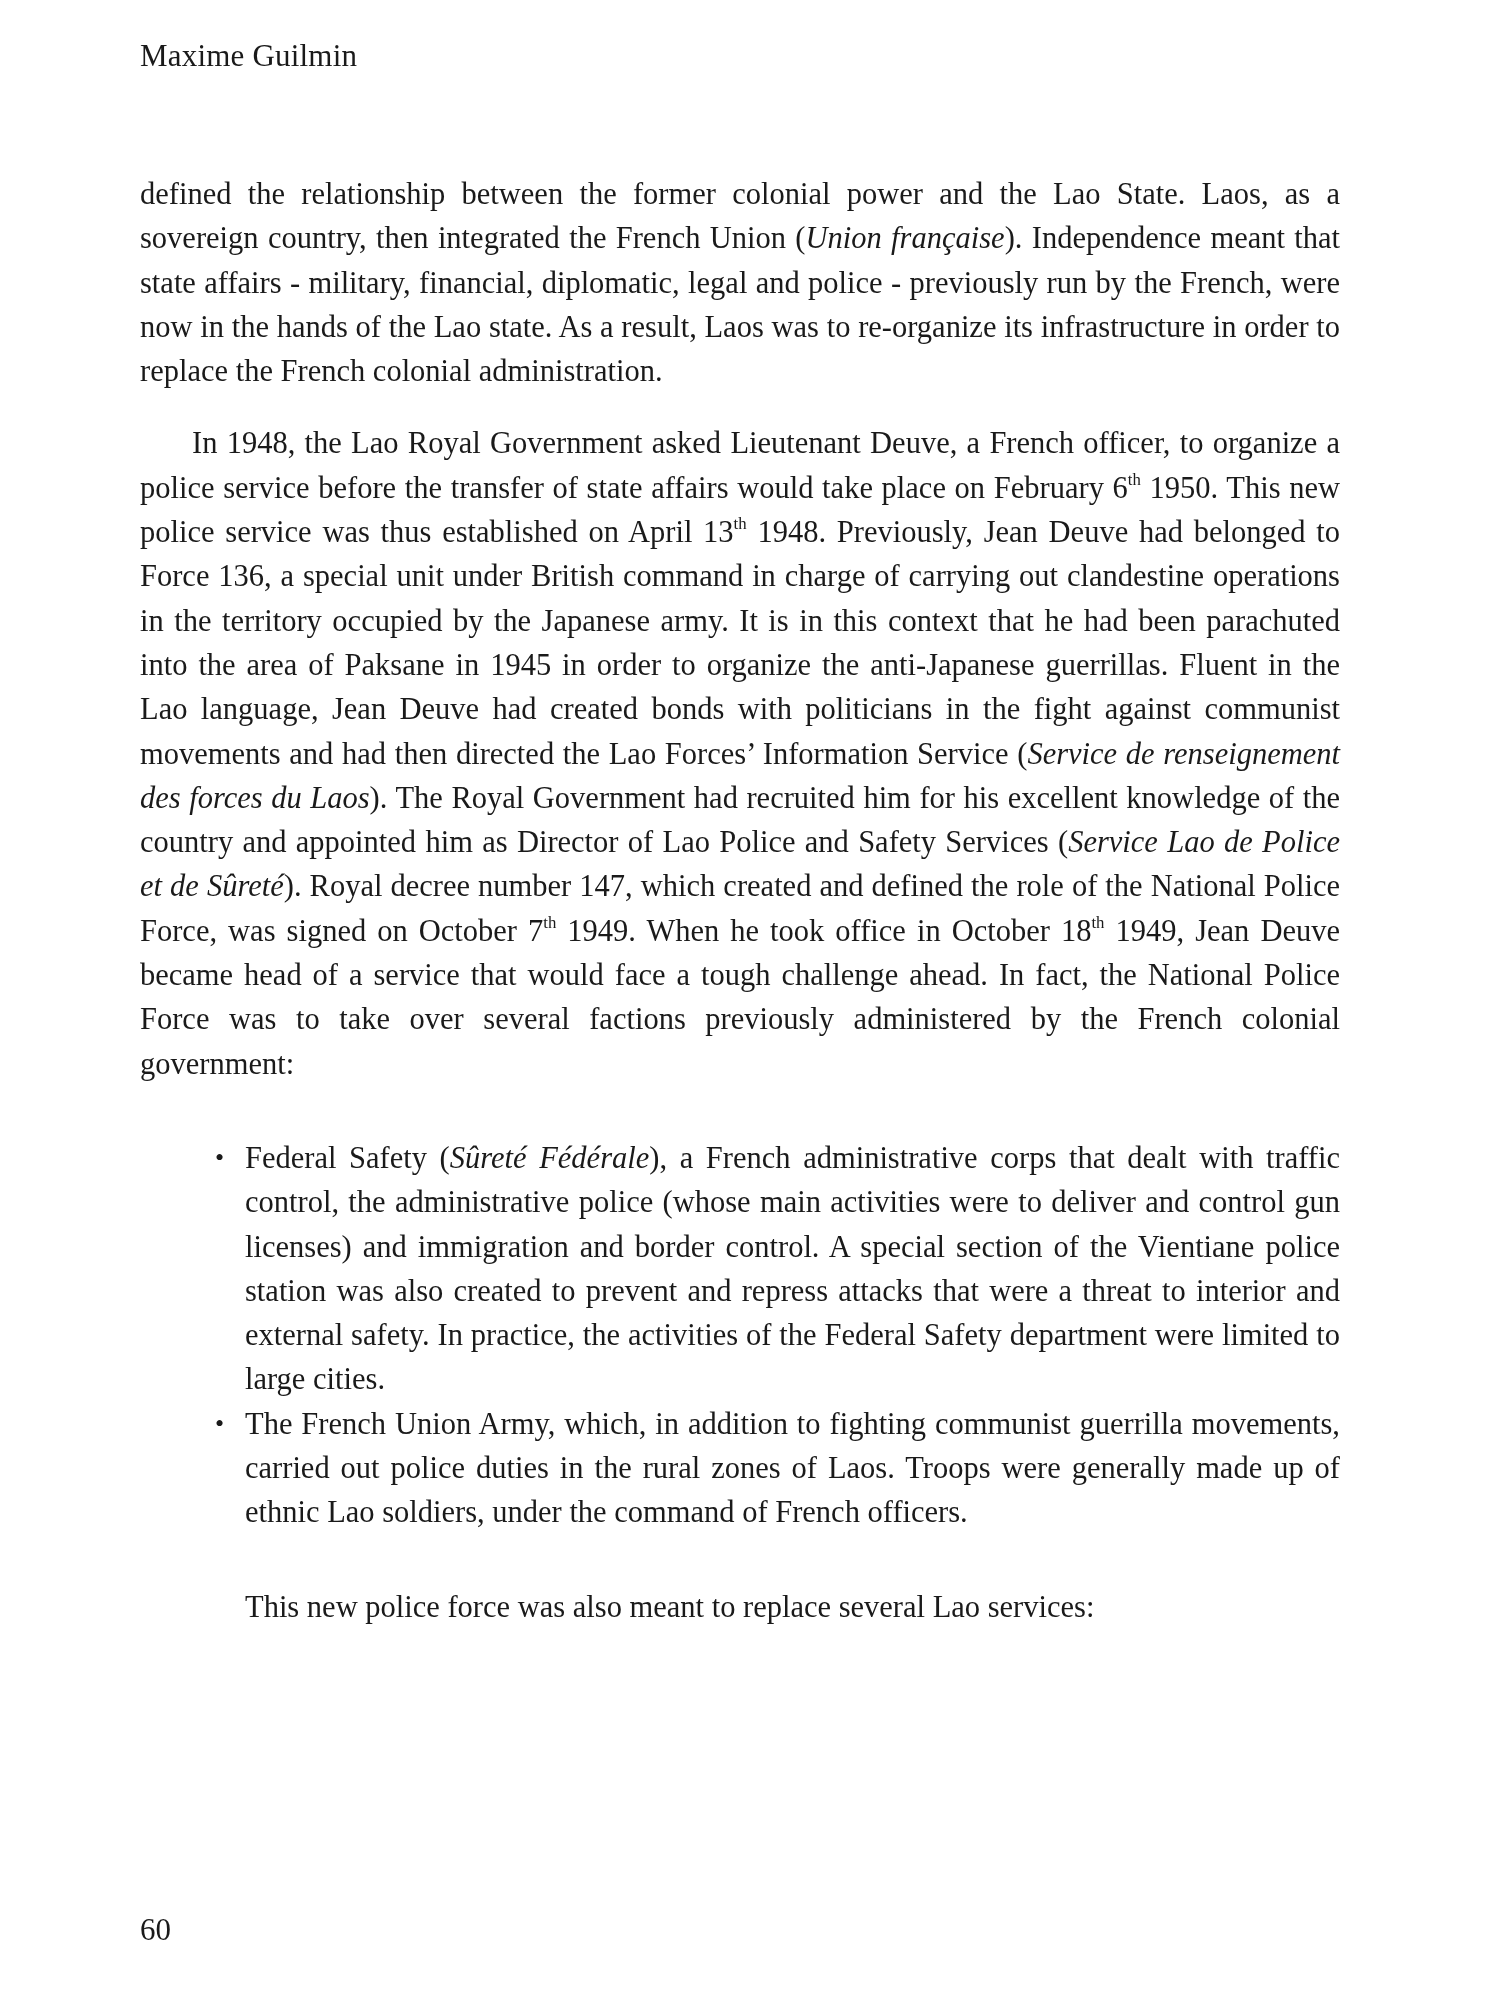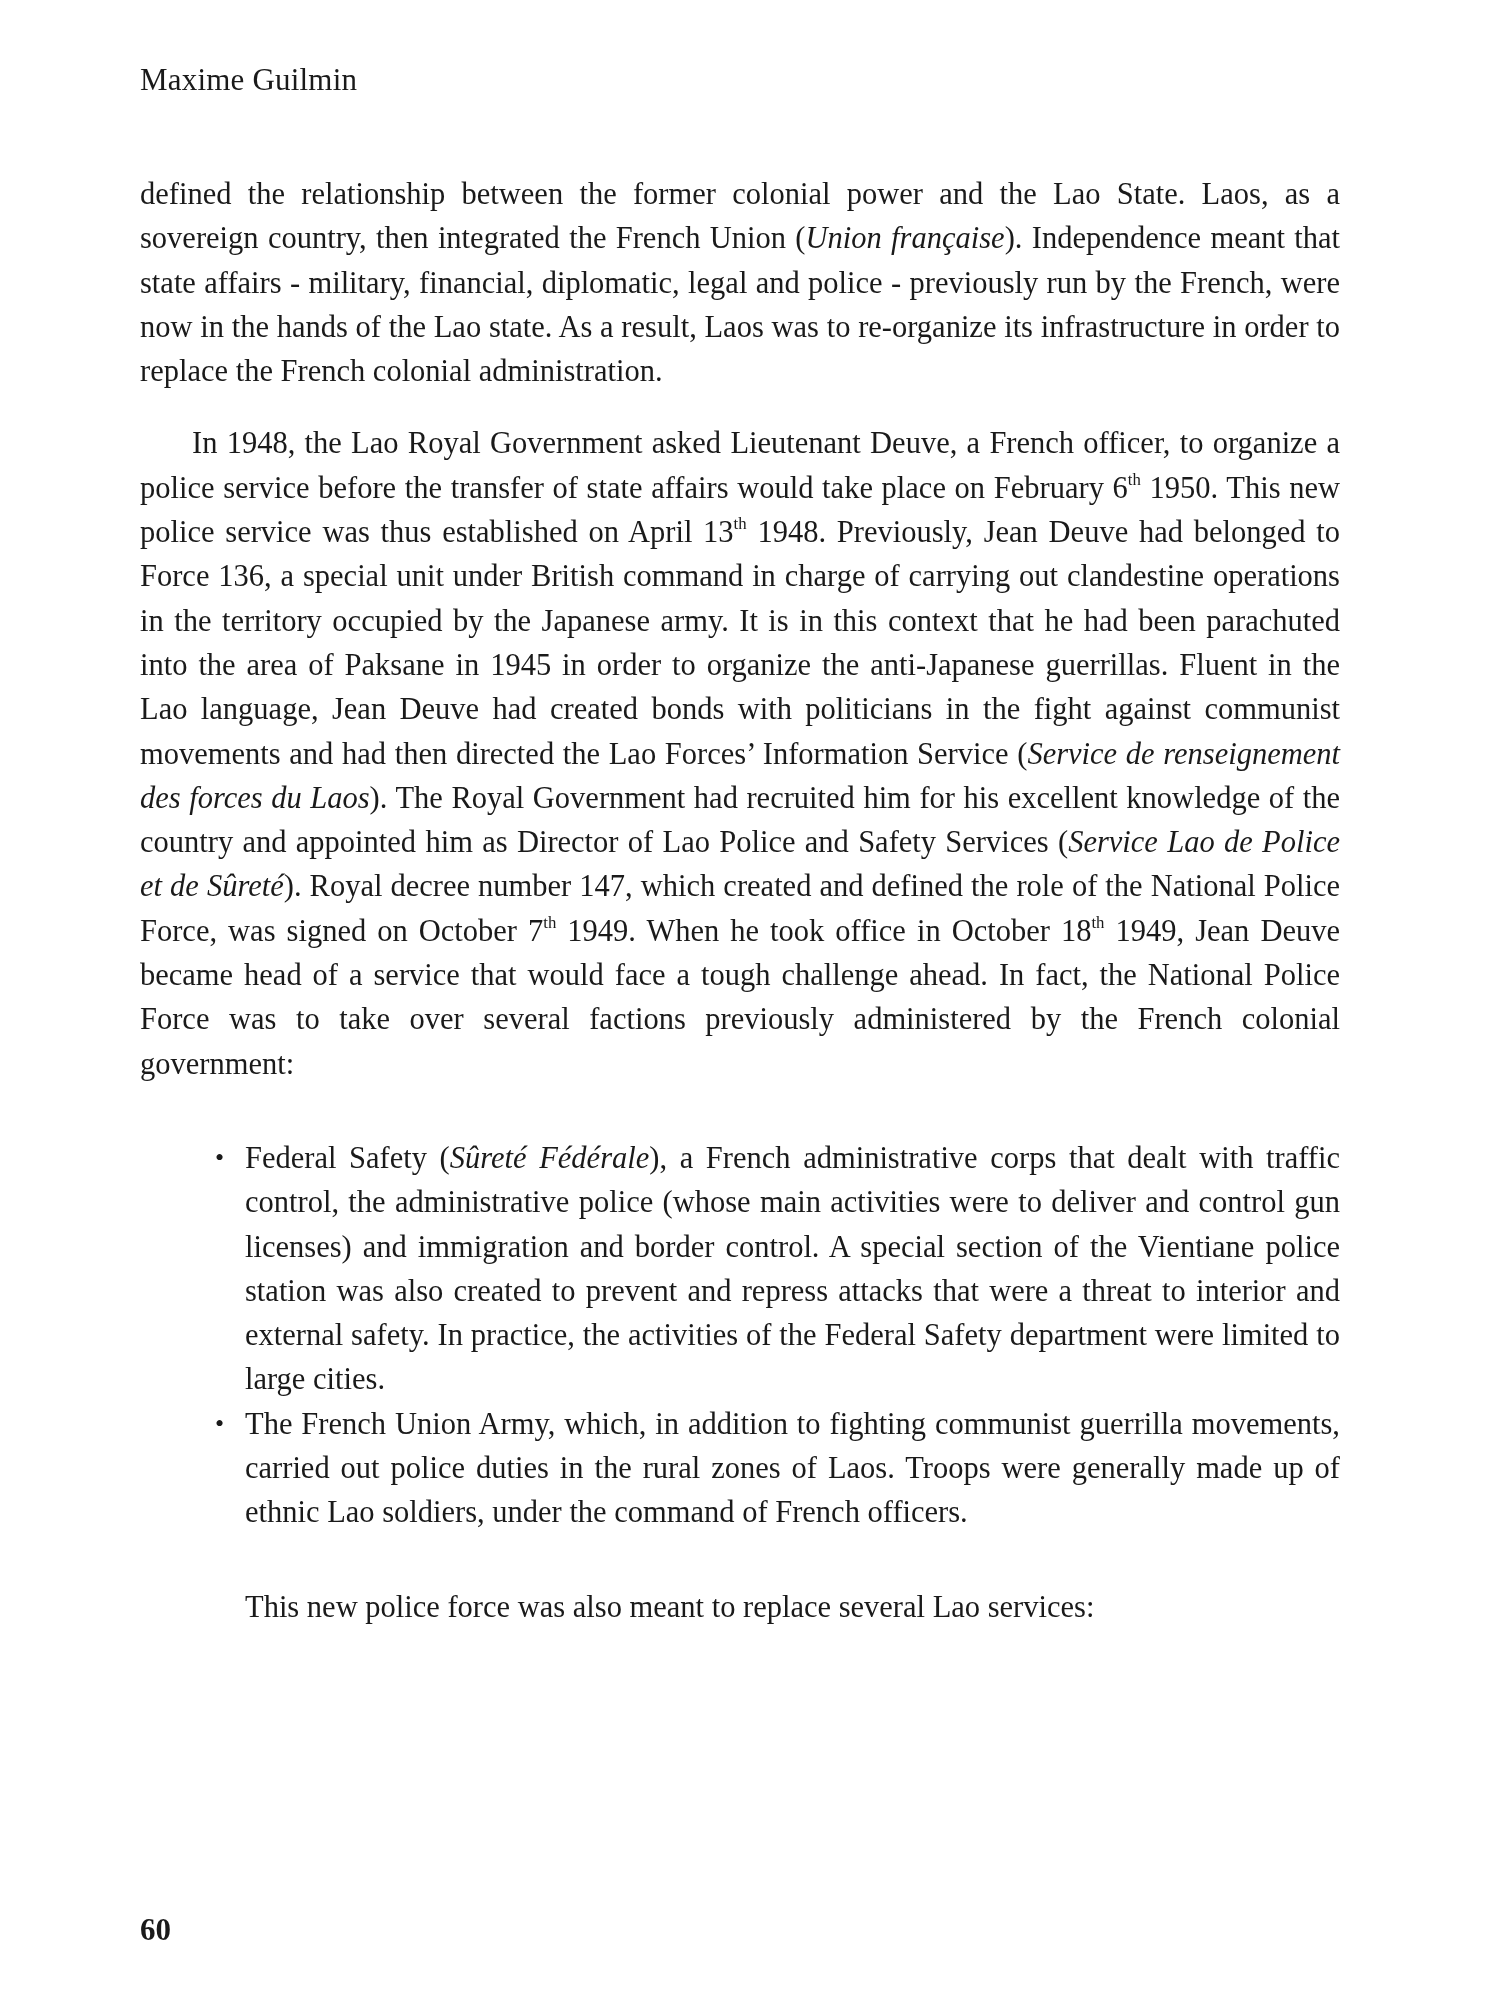--- a/index.html
+++ b/index.html
@@ -3,42 +3,41 @@
 <meta charset="utf-8">
 <style>
   html, body { margin: 0; padding: 0; background: #ffffff; }
   body {
     width: 1503px; height: 2002px; position: relative; overflow: hidden;
     font-family: "Liberation Serif", "DejaVu Serif", serif;
     color: #1a1a1a;
   }
   .running-head {
     position: absolute; left: 140px; top: 38px;
-    font-size: 31px; letter-spacing: 0.2px; margin-top: 24px;
+    font-size: 31px; letter-spacing: 0.2px;
   }
   .body-text {
     position: absolute; left: 140px; top: 172px; width: 1200px;
     font-size: 30.5px; line-height: 44.3px;
   }
   .body-text p { margin: 0; text-align: justify; }
   .body-text p.indent { text-indent: 52px; margin-top: 28px; }
   sup { font-size: 0.55em; line-height: 0; vertical-align: super; position: relative; top: -0.1em; }
   em { font-style: italic; }
   ul.bullets {
     list-style: none; margin: 50px 0 0 0; padding: 0 0 0 105px;
   }
   ul.bullets li { position: relative; text-align: justify; }
   ul.bullets li .bullet {
     position: absolute; left: -30px; top: 0; font-size: 26px;
   }
   p.after-list { margin-top: 50px !important; padding-left: 105px; text-align: left !important; }
   .page-number {
     position: absolute; left: 140px; top: 1912px;
     font-size: 31px;
-    font-weight: bold;
   }
 </style>
 </head>
 <body>
 
 <div class="running-head">Maxime Guilmin</div>
 
 <div class="body-text">
   <p><span>defined the relationship between the former colonial power and the Lao State. Laos, as a sovereign country, then integrated the French Union (</span><em>Union française</em><span>). Independence meant that state affairs - military, financial, diplomatic, legal and police - previously run by the French, were now in the hands of the Lao state. As a result, Laos was to re-organize its infrastructure in order to replace the French colonial administration.</span></p>
 

